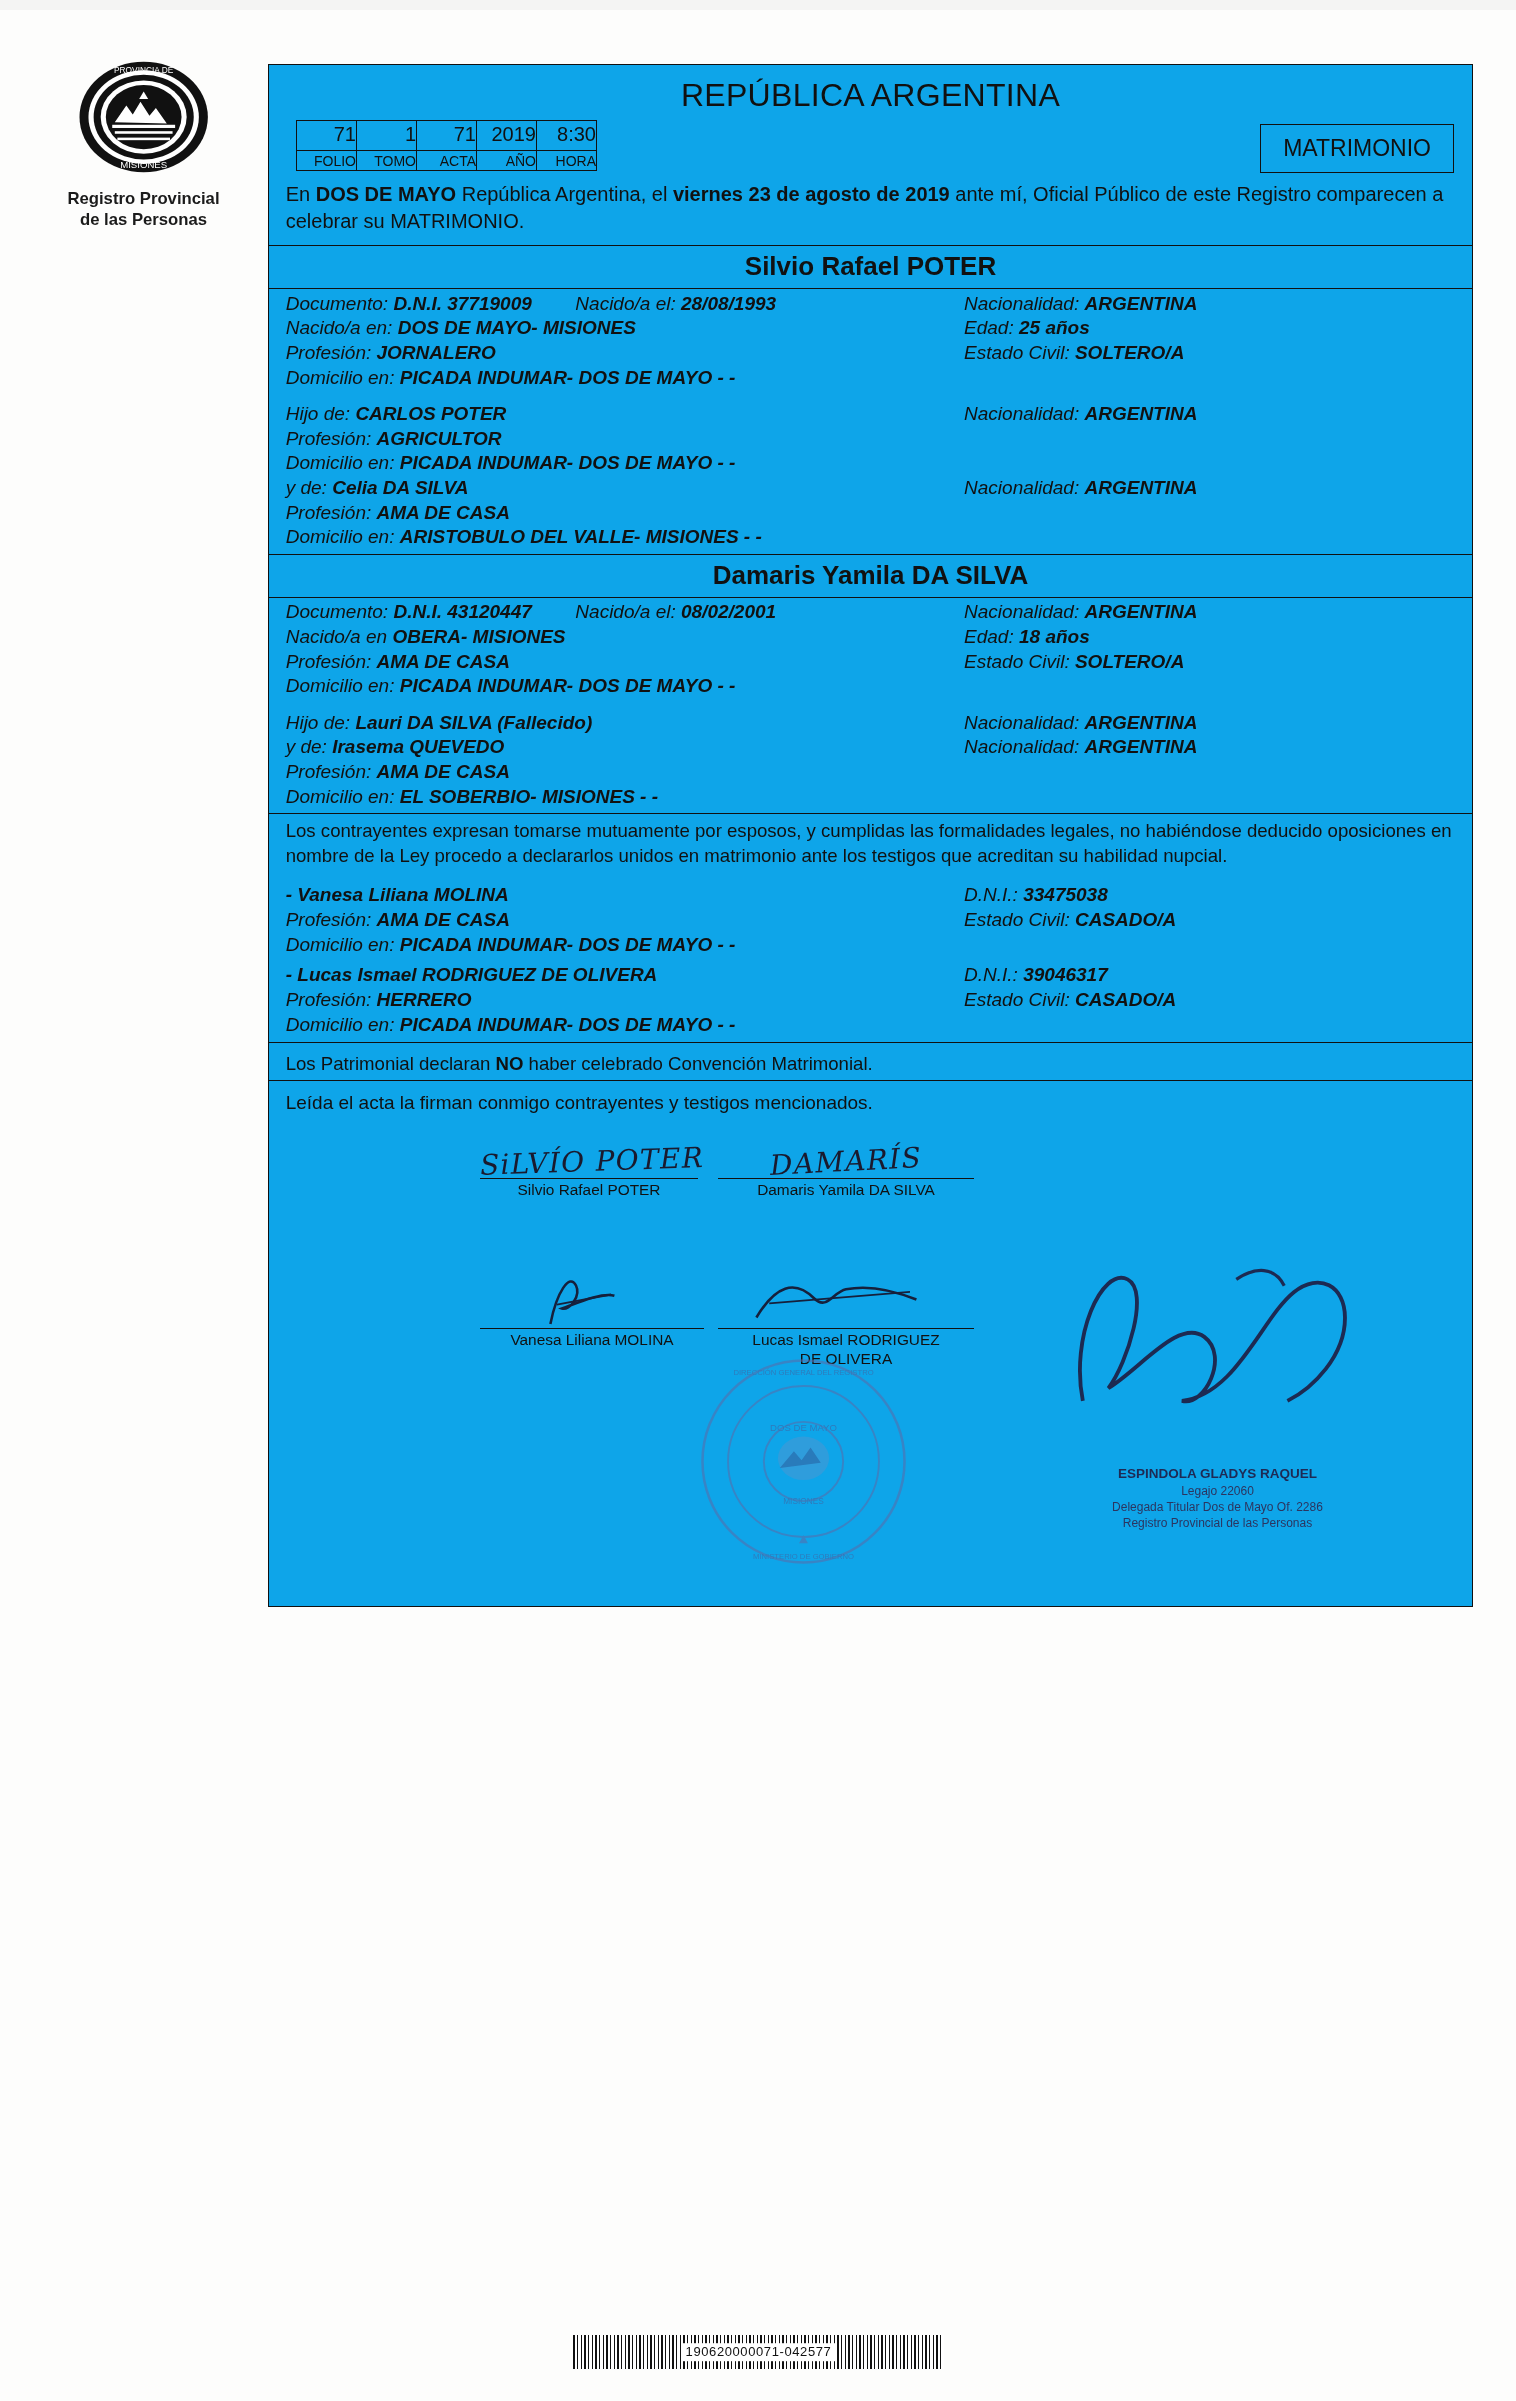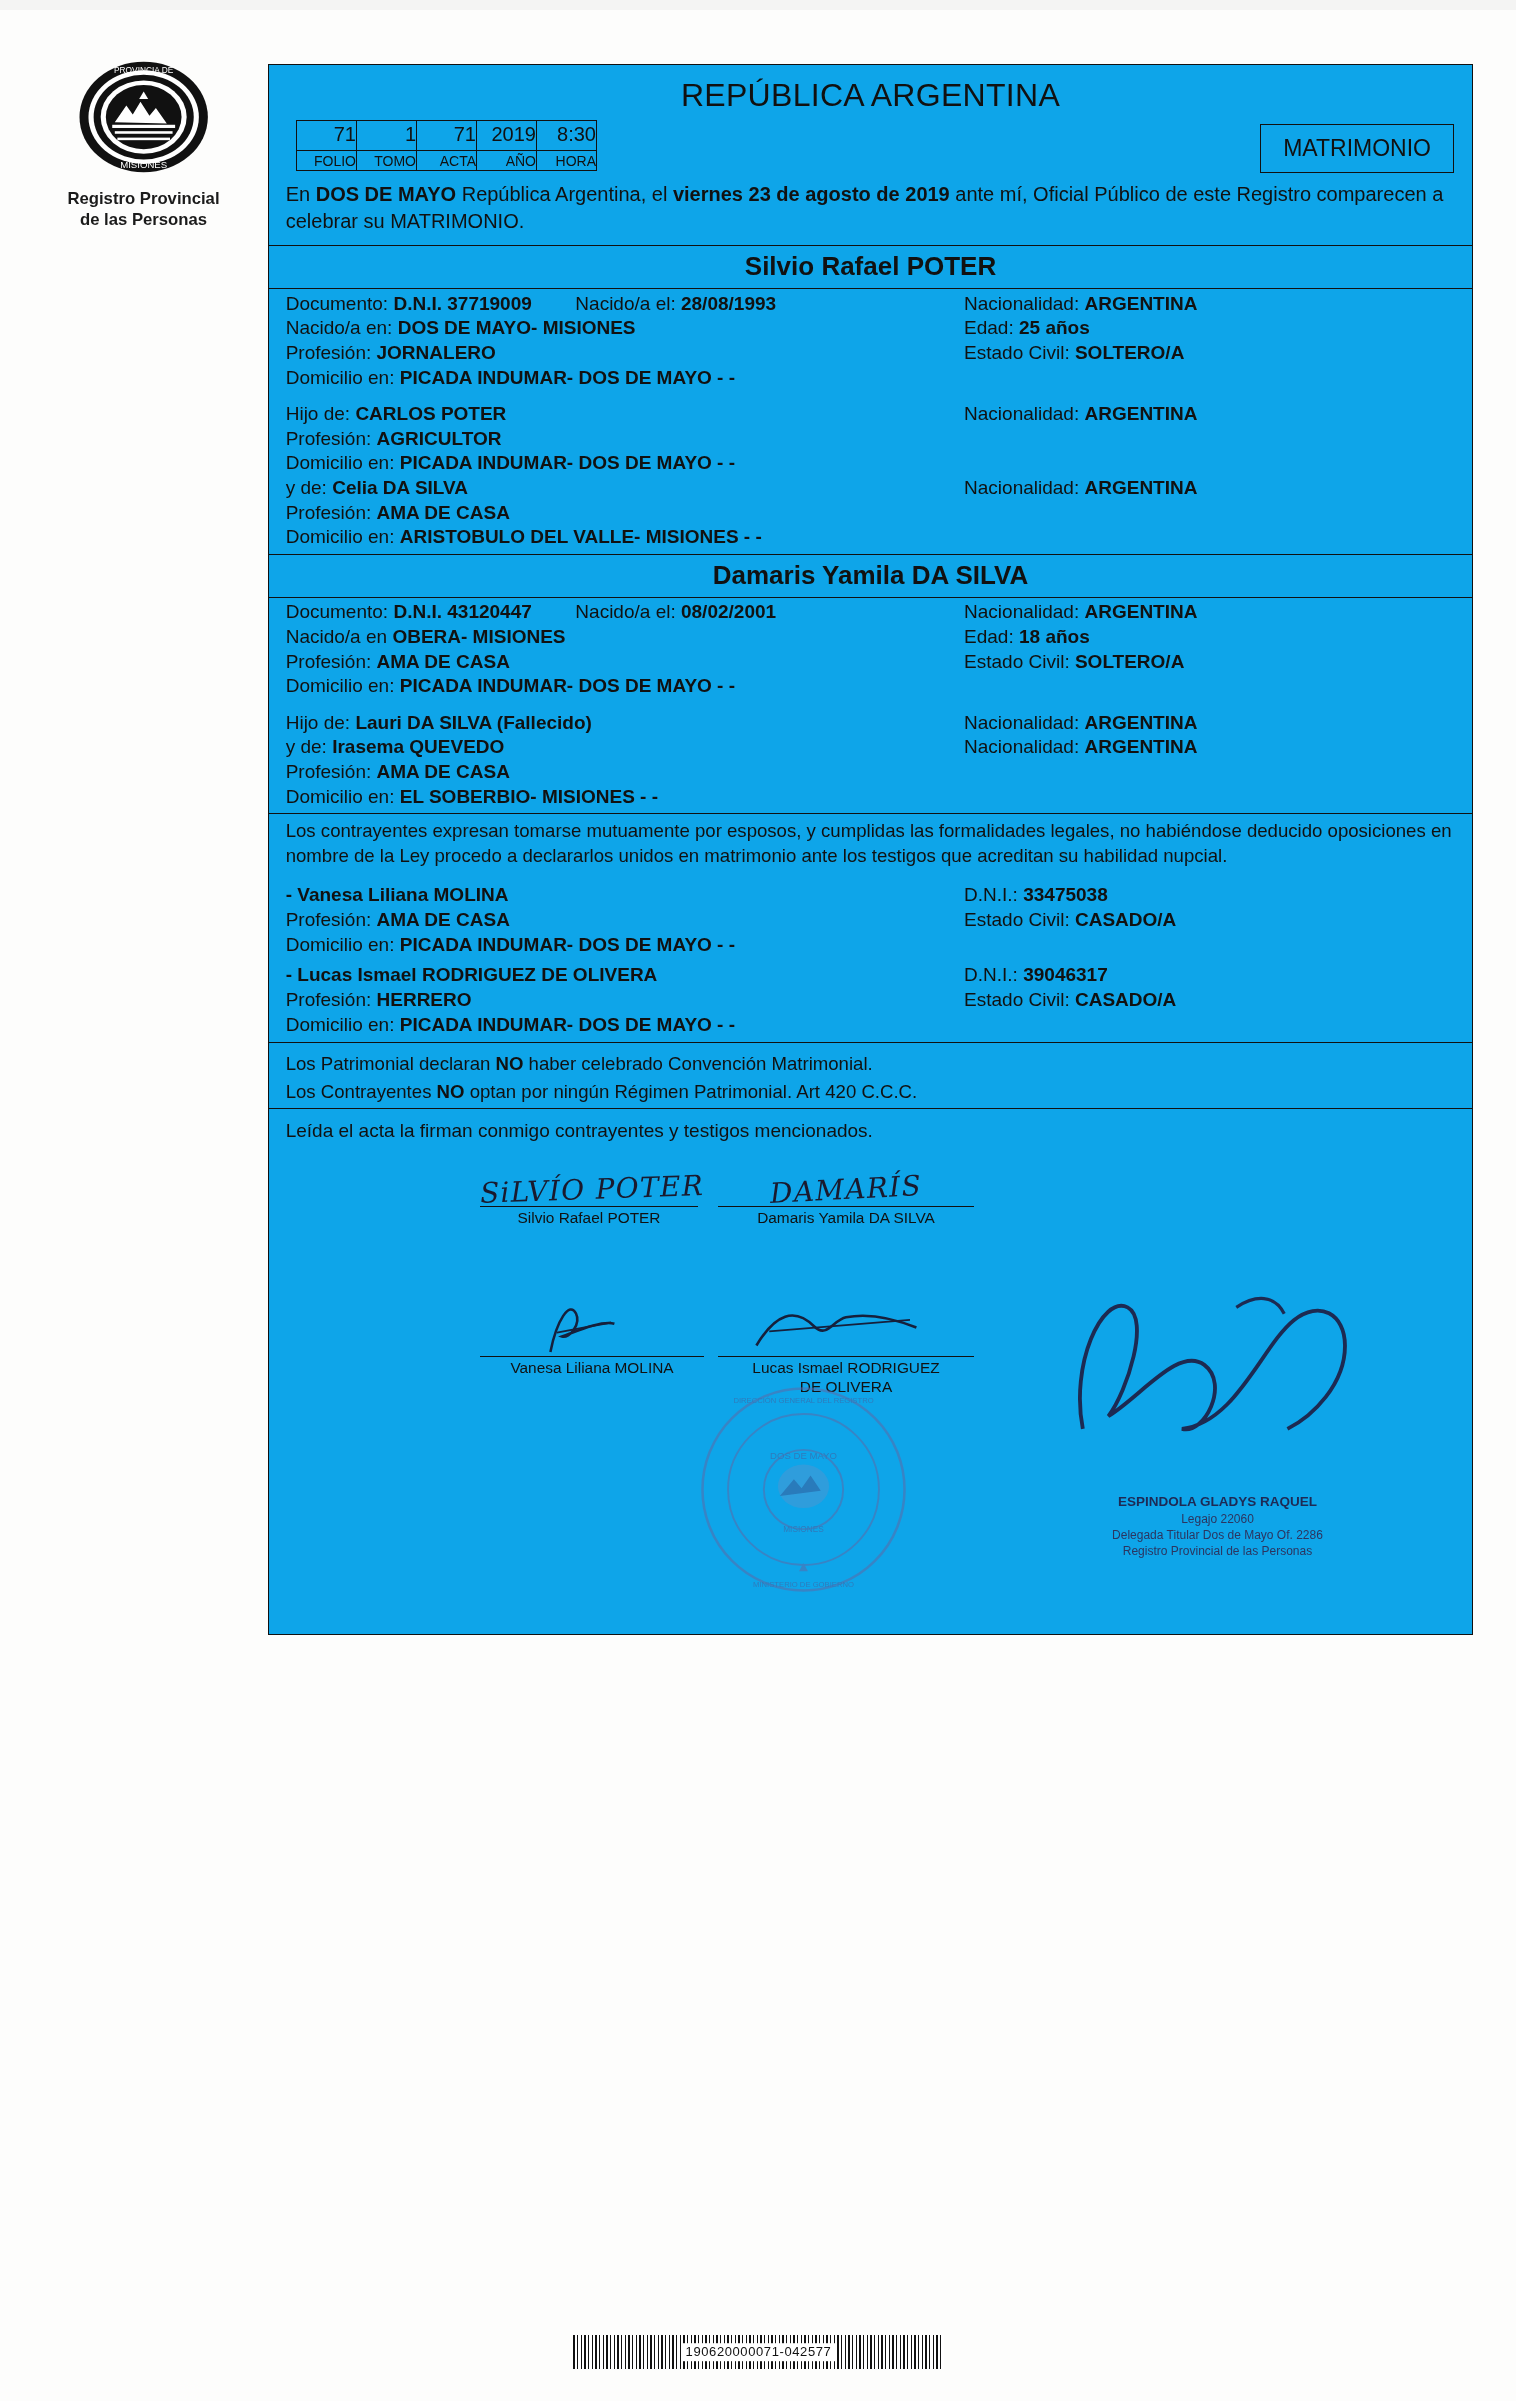--- a/index.html
+++ b/index.html
@@ -113,21 +113,21 @@
   .body-block {
     padding: 2.6px 16.7px 3.8px 16.7px;
     font-size: 19px;
     line-height: 1.30;
   }
   .two-col {
     display: flex;
   }
   .col-l { width: 58%; }
   .col-r { width: 42%; }
-  .row { white-space: nowrap; }
+  .row { white-space: nowrap; font-style: italic; }
   b { font-weight: bold; }
   .gap { height: 11.5px; }
   .para {
     padding: 5.1px 16.7px 6.4px 16.7px;
     font-size: 18.6px;
     line-height: 1.34;
   }
   .witness-block {
     padding: 6.4px 16.7px 5.1px 16.7px;
     font-size: 19px;
@@ -466,23 +466,20 @@
         <span>Domicilio en: </span><b>PICADA INDUMAR- DOS DE MAYO - -</b>
       </div>
     </div>
 
     <hr class="hr-thin">
 
     <div class="decl">
       <div>
         <span>Los Patrimonial declaran </span><b>NO</b><span> haber celebrado Convención Matrimonial.</span>
       </div>
-      <div>
-        <span>Los Contrayentes </span><b>NO</b><span> optan por ningún Régimen Patrimonial. Art 420 C.C.C.</span>
-      </div>
     </div>
 
     <hr class="hr-thin">
 
     <div class="leida">Leída el acta la firman conmigo contrayentes y testigos mencionados.</div>
 
     <div class="sign-area">
 
       <div class="sig" style="left:211px; top:26px; width:218px;">
         <div class="scribble" style="transform:rotate(-2deg)">SiLVÍO POTER</div>

